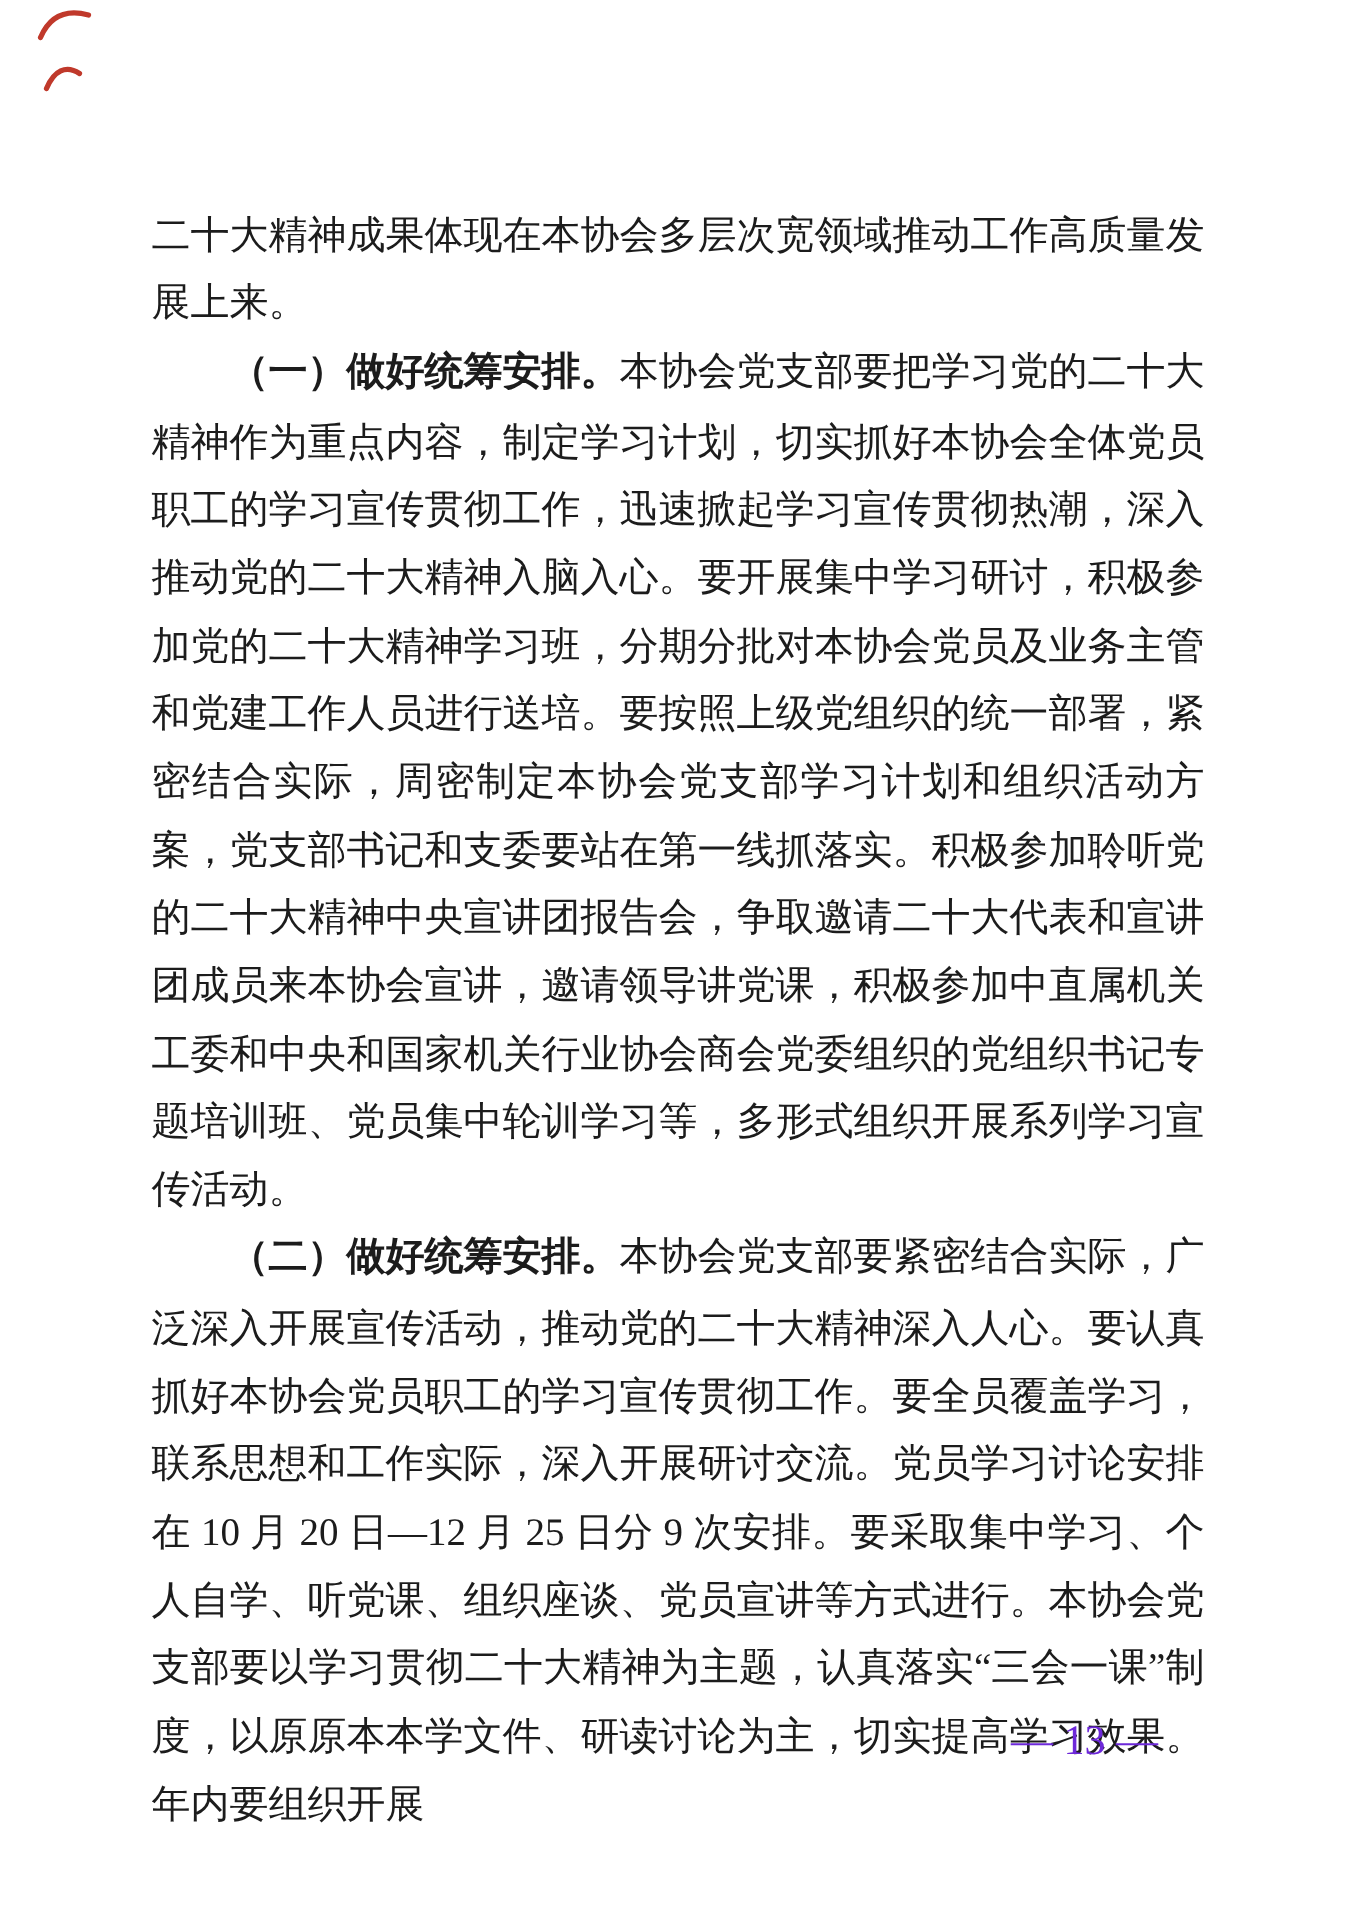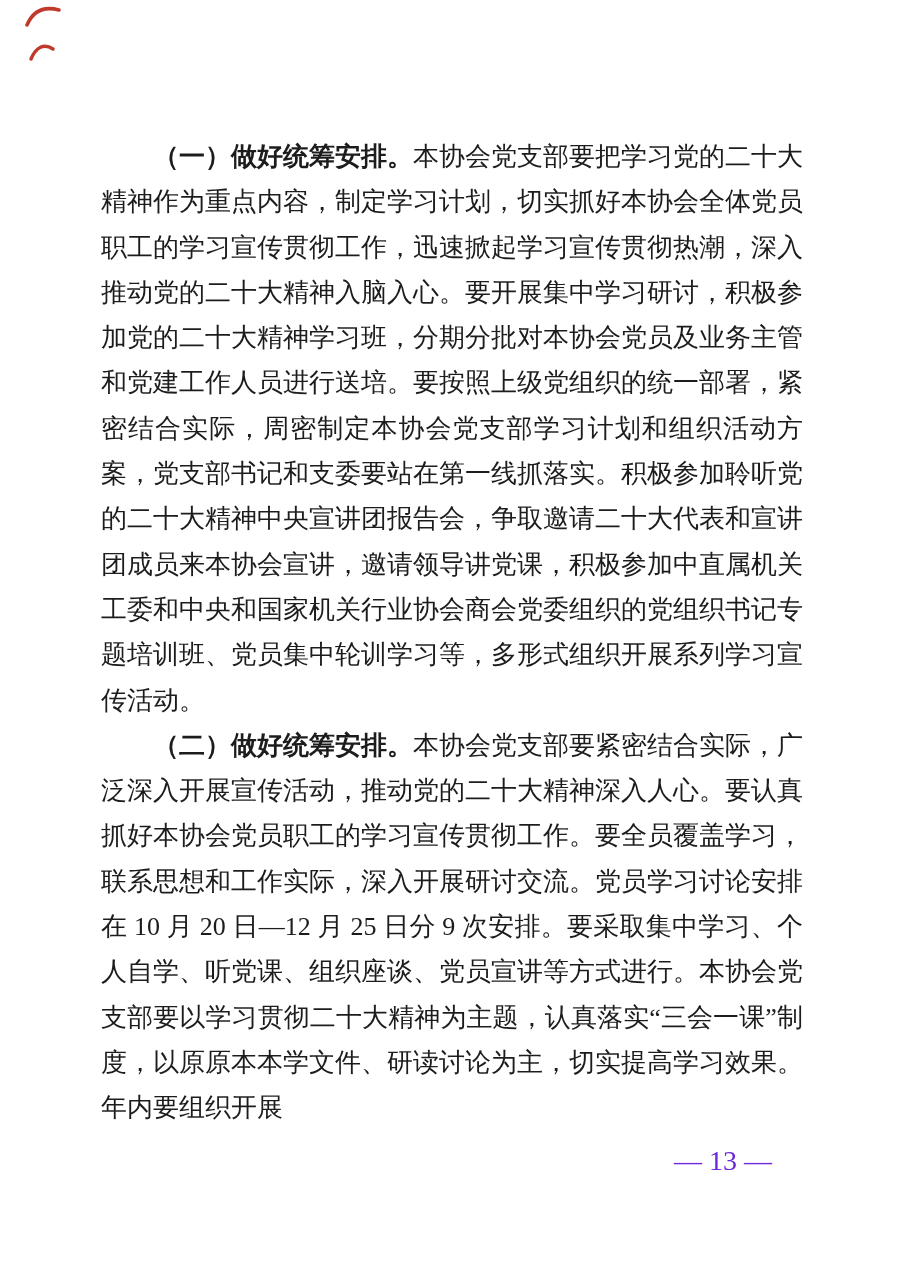--- a/index.html
+++ b/index.html
@@ -28,20 +28,21 @@
   }
   .para {
     margin: 0;
     padding: 0;
   }
   .para.indent {
     text-indent: 2em;
   }
   .lead {
     font-weight: bold;
+    font-family: Liberation Mono, monospace;
   }
   .page-number {
     position: absolute;
     left: 674px;
     top: 1146px;
     font-size: 28px;
     line-height: 30px;
     color: #6d28d9;
     white-space: nowrap;
   }
@@ -65,20 +66,21 @@
 
   <svg class="red-mark red-mark-1" width="38" height="28" viewBox="0 0 38 28">
     <path d="M3 22 C 9 8, 20 3, 35 7"></path>
   </svg>
   <svg class="red-mark red-mark-2" width="28" height="24" viewBox="0 0 28 24">
     <path d="M3 19 C 8 7, 16 3, 25 9"></path>
   </svg>
 
   <div class="text-block">
 
+    <p class="para">二十大精神成果体现在本协会多层次宽领域推动工作高质量发展上来。</p>
 
     <p class="para indent"><span class="lead">（一）做好统筹安排。</span><span>本协会党支部要把学习党的二十大精神作为重点内容，制定学习计划，切实抓好本协会全体党员职工的学习宣传贯彻工作，迅速掀起学习宣传贯彻热潮，深入推动党的二十大精神入脑入心。要开展集中学习研讨，积极参加党的二十大精神学习班，分期分批对本协会党员及业务主管和党建工作人员进行送培。要按照上级党组织的统一部署，紧密结合实际，周密制定本协会党支部学习计划和组织活动方案，党支部书记和支委要站在第一线抓落实。积极参加聆听党的二十大精神中央宣讲团报告会，争取邀请二十大代表和宣讲团成员来本协会宣讲，邀请领导讲党课，积极参加中直属机关工委和中央和国家机关行业协会商会党委组织的党组织书记专题培训班、党员集中轮训学习等，多形式组织开展系列学习宣传活动。</span></p>
 
     <p class="para indent"><span class="lead">（二）做好统筹安排。</span><span>本协会党支部要紧密结合实际，广泛深入开展宣传活动，推动党的二十大精神深入人心。要认真抓好本协会党员职工的学习宣传贯彻工作。要全员覆盖学习，联系思想和工作实际，深入开展研讨交流。党员学习讨论安排在 10 月 20 日—12 月 25 日分 9 次安排。要采取集中学习、个人自学、听党课、组织座谈、党员宣讲等方式进行。本协会党支部要以学习贯彻二十大精神为主题，认真落实“三会一课”制度，以原原本本学文件、研读讨论为主，切实提高学习效果。年内要组织开展</span></p>
 
   </div>
 
   <div class="page-number">— 13 —</div>
 
 </div>

